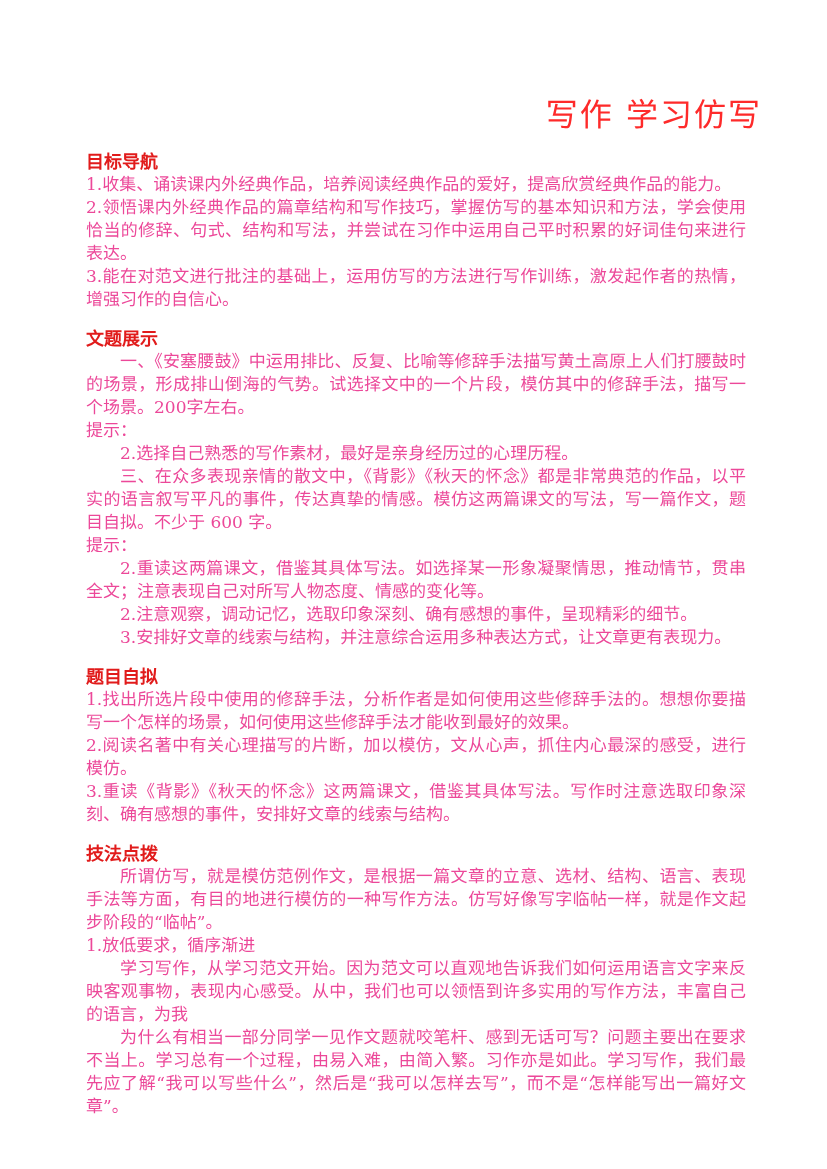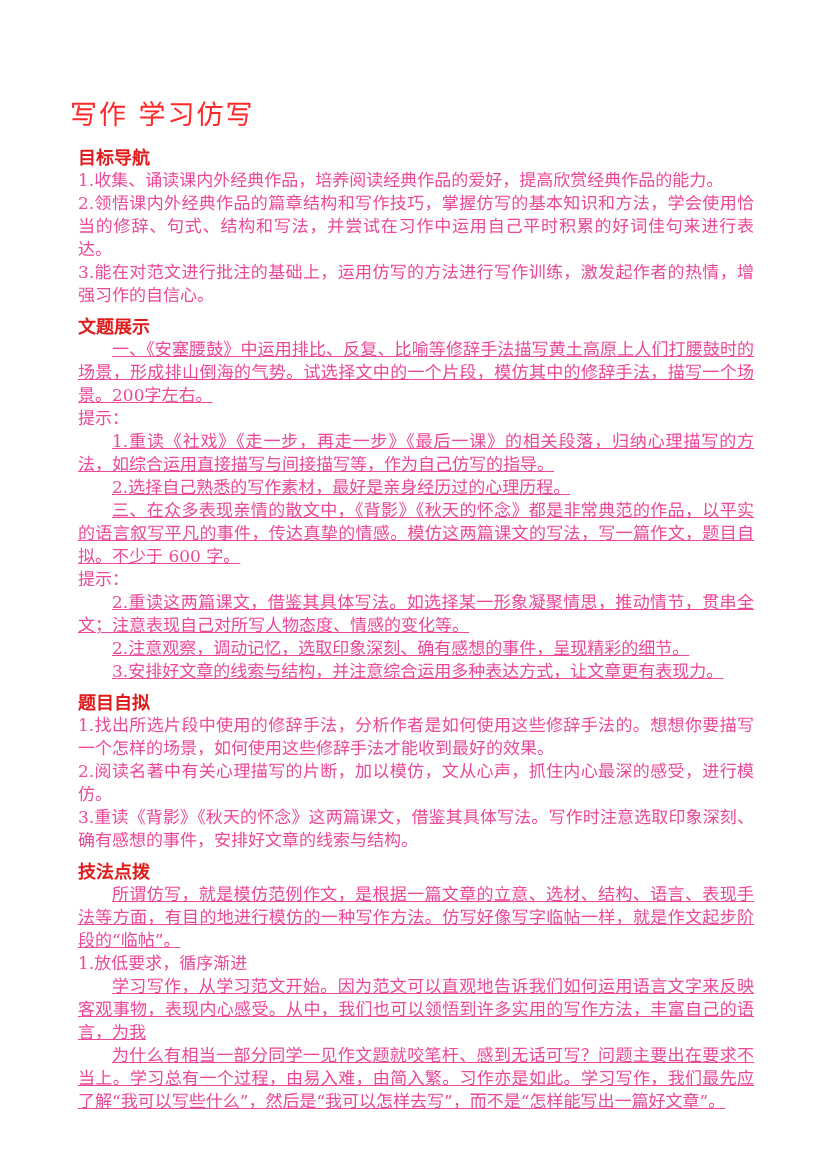--- a/index.html
+++ b/index.html
@@ -12,67 +12,66 @@
     font-family: "DejaVu Serif", "Liberation Serif", serif;
   }
   .content {
     position: absolute;
     left: 70px;
     top: 96px;
     width: 692px;
   }
   .doc-title {
     margin: 0 0 12px 0;
-    text-align: left;
+    text-align: right;
     color: var(--title-red, #fe2a2a);
-    font-size: 27px;
+    font-size: 32px;
     line-height: 38px;
     font-weight: 400;
     letter-spacing: 2px;
     font-family: "DejaVu Serif", "Liberation Serif", serif;
   }
-  .section { margin: 8px; }
+  .section { margin: 16px; }
   .section-heading {
     margin: 0;
     color: var(--heading-red, #e11b1b);
     font-size: 18px;
     line-height: 23px;
     font-weight: 700;
     font-family: "DejaVu Sans", "Liberation Sans", sans-serif;
   }
   .para {
     margin: 0;
     font-size: 17px;
     line-height: 23px;
     color: #ec4899;
     text-align: justify;
     font-family: "DejaVu Serif", "Liberation Serif", serif;
   }
-  .para.indent { text-indent: 2em; text-decoration: underline; }
+  .para.indent { text-indent: 2em; }
 </style>
 </head>
 <body>
 
 <div class="page">
   <div class="content">
 
     <h1 class="doc-title">写作 学习仿写</h1>
 
     <div class="section">
       <h2 class="section-heading">目标导航</h2>
       <p class="para">1.收集、诵读课内外经典作品，培养阅读经典作品的爱好，提高欣赏经典作品的能力。</p>
       <p class="para">2.领悟课内外经典作品的篇章结构和写作技巧，掌握仿写的基本知识和方法，学会使用恰当的修辞、句式、结构和写法，并尝试在习作中运用自己平时积累的好词佳句来进行表达。</p>
       <p class="para">3.能在对范文进行批注的基础上，运用仿写的方法进行写作训练，激发起作者的热情，增强习作的自信心。</p>
     </div>
 
     <div class="section">
       <h2 class="section-heading">文题展示</h2>
       <p class="para indent">一、《安塞腰鼓》中运用排比、反复、比喻等修辞手法描写黄土高原上人们打腰鼓时的场景，形成排山倒海的气势。试选择文中的一个片段，模仿其中的修辞手法，描写一个场景。200字左右。</p>
       <p class="para">提示：</p>
-      <p class="para indent">1.重读《社戏》《走一步，再走一步》《最后一课》的相关段落，归纳心理描写的方法，如综合运用直接描写与间接描写等，作为自己仿写的指导。</p>
       <p class="para indent">2.选择自己熟悉的写作素材，最好是亲身经历过的心理历程。</p>
       <p class="para indent">三、在众多表现亲情的散文中，《背影》《秋天的怀念》都是非常典范的作品，以平实的语言叙写平凡的事件，传达真挚的情感。模仿这两篇课文的写法，写一篇作文，题目自拟。不少于 600 字。</p>
       <p class="para">提示：</p>
       <p class="para indent">2.重读这两篇课文，借鉴其具体写法。如选择某一形象凝聚情思，推动情节，贯串全文；注意表现自己对所写人物态度、情感的变化等。</p>
       <p class="para indent">2.注意观察，调动记忆，选取印象深刻、确有感想的事件，呈现精彩的细节。</p>
       <p class="para indent">3.安排好文章的线索与结构，并注意综合运用多种表达方式，让文章更有表现力。</p>
     </div>
 
     <div class="section">
       <h2 class="section-heading">题目自拟</h2>

